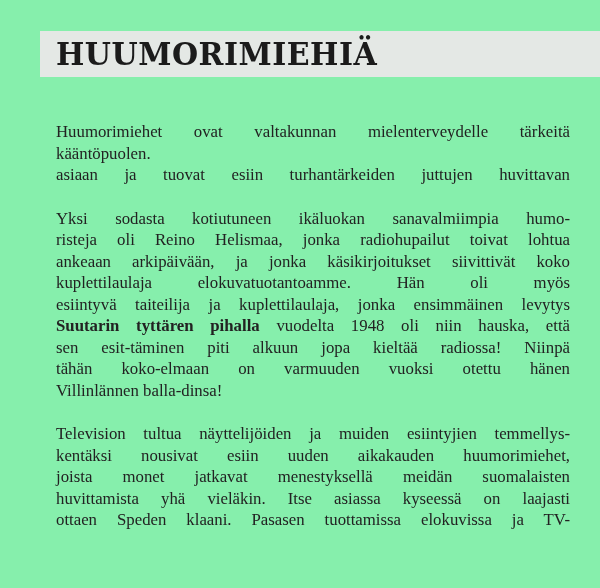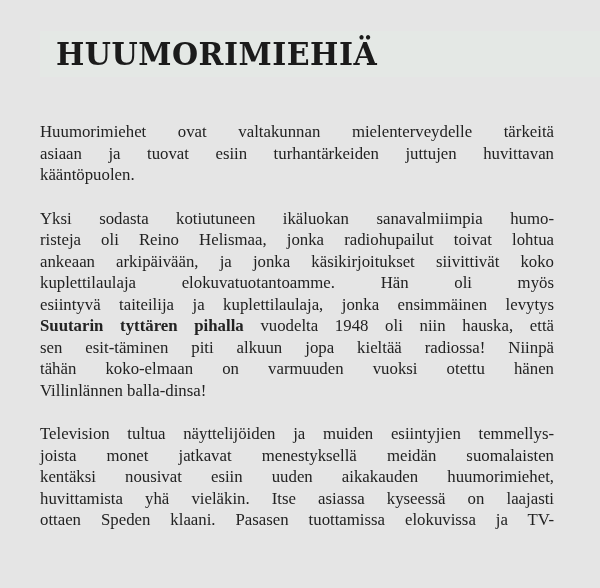--- a/index.html
+++ b/index.html
@@ -61,42 +61,42 @@
     text-align: left;
     text-align-last: left;
   }
   .line b {
     font-weight: bold;
   }
 </style>
 </head>
 <body>
 
-<div class="page" style="background: #e5e5e5;">
+<div class="page" style="background: #86efac;">
   <div class="title-bar" style="background: rgb(228, 232, 229);">
     <span class="title" style="color: rgb(27, 27, 27);">HUUMORIMIEHIÄ</span>
   </div>
-  <div class="body-text" style="color: rgb(34, 34, 34);">
+  <div class="body-text" style="color: rgb(34, 34, 34); margin-left: 16px;">
       <div class="para">
         <div class="line"><span>Huumorimiehet ovat valtakunnan mielenterveydelle tärkeitä</span></div>
+        <div class="line last-left"><span>kääntöpuolen.</span></div>
         <div class="line"><span>asiaan ja tuovat esiin turhantärkeiden juttujen huvittavan</span></div>
-        <div class="line last-left"><span>kääntöpuolen.</span></div>
       </div>
       <div class="para">
         <div class="line"><span>Yksi sodasta kotiutuneen ikäluokan sanavalmiimpia humo-</span></div>
         <div class="line"><span>risteja oli Reino Helismaa, jonka radiohupailut toivat lohtua</span></div>
         <div class="line"><span>ankeaan arkipäivään, ja jonka käsikirjoitukset siivittivät koko</span></div>
         <div class="line"><span>kuplettilaulaja elokuvatuotantoamme. Hän oli myös</span></div>
         <div class="line"><span>esiintyvä taiteilija ja kuplettilaulaja, jonka ensimmäinen levytys</span></div>
         <div class="line"><b>Suutarin tyttären pihalla</b><span> vuodelta 1948 oli niin hauska, että</span></div>
         <div class="line"><span>sen esit-täminen piti alkuun jopa kieltää radiossa! Niinpä</span></div>
         <div class="line"><span>tähän koko-elmaan on varmuuden vuoksi otettu hänen</span></div>
         <div class="line last-left"><span>Villinlännen balla-dinsa!</span></div>
       </div>
       <div class="para">
         <div class="line"><span>Television tultua näyttelijöiden ja muiden esiintyjien temmellys-</span></div>
+        <div class="line"><span>kentäksi nousivat esiin uuden aikakauden huumorimiehet,</span></div>
         <div class="line"><span>joista monet jatkavat menestyksellä meidän suomalaisten</span></div>
-        <div class="line"><span>kentäksi nousivat esiin uuden aikakauden huumorimiehet,</span></div>
         <div class="line"><span>huvittamista yhä vieläkin. Itse asiassa kyseessä on laajasti</span></div>
         <div class="line"><span>ottaen Speden klaani. Pasasen tuottamissa elokuvissa ja TV-</span></div>
       </div>
     </div>
 </div>
 
 </body></html>

